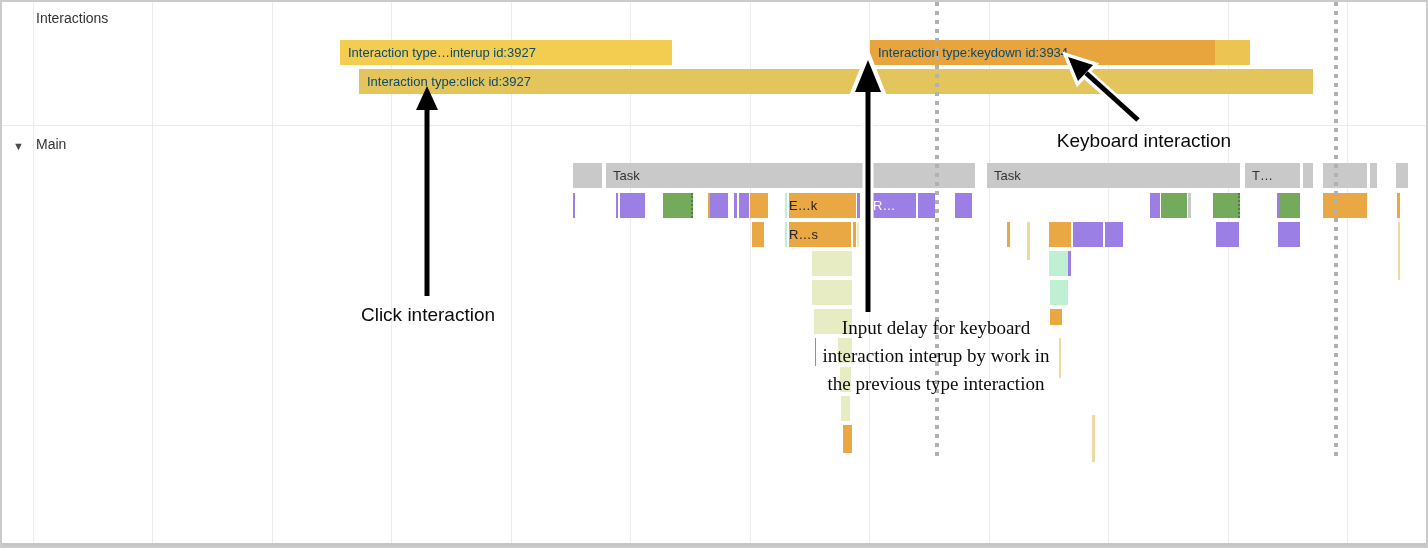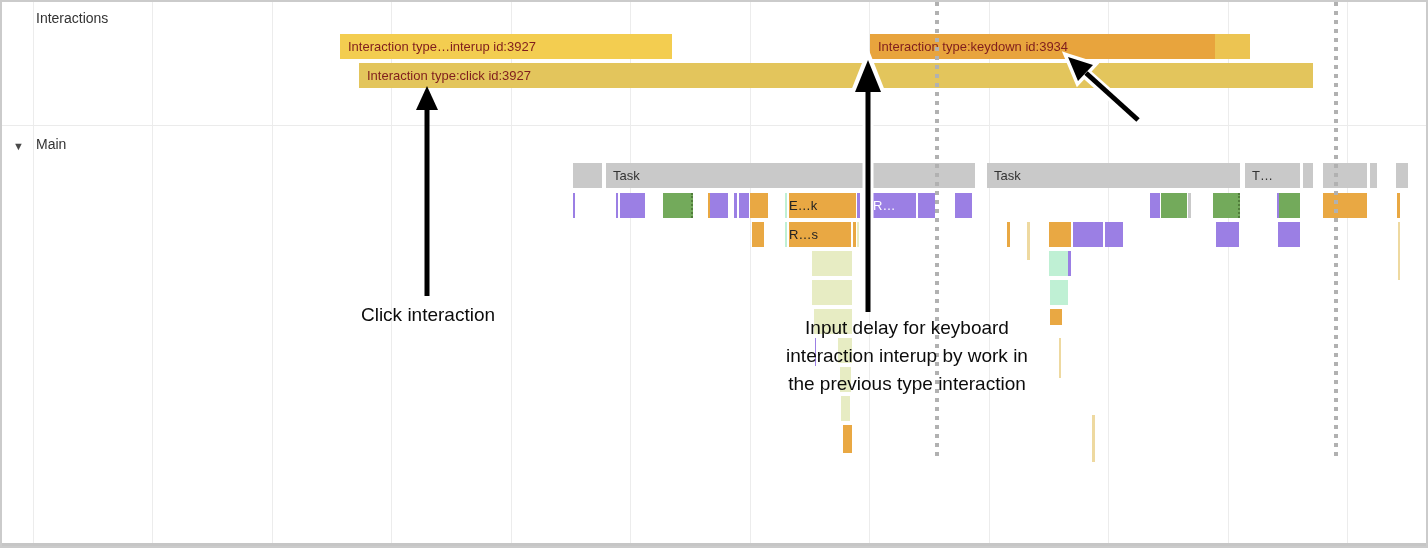--- a/index.html
+++ b/index.html
@@ -8,22 +8,22 @@
     font-family:"Liberation Sans",sans-serif;
     box-shadow:inset 0 0 0 2px #cbcbcb, inset 0 -5px 0 0 #c6c6c6;
   }
   #canvas{position:absolute;inset:0;}
   .vline{position:absolute;top:2px;bottom:5px;width:1px;background:#ececec;}
   .hsep{position:absolute;left:2px;right:2px;top:125px;height:1px;background:#ebebeb;}
   .dotline{position:absolute;top:2px;height:458px;width:4px;z-index:30;
     background:repeating-linear-gradient(to bottom,#b1b1b1 0 4px,transparent 4px 9px);}
   .track-label{position:absolute;font-size:14px;color:#333;z-index:5;}
   .tri{position:absolute;font-size:11px;color:#4a4a4a;z-index:5;}
-  .ibar{position:absolute;height:25px;line-height:25px;font-size:13px;color:#7f1d1d;
-    white-space:nowrap;overflow:hidden;padding-left:8px;box-sizing:border-box;z-index:10;}
+  .ibar{position:absolute;height:25px;line-height:25px;font-size:13px;color:#0c4a6e;
+    white-space:nowrap;overflow:hidden;padding-left:8px;box-sizing:border-box;z-index:10;margin-top:6px;}
   .seg{position:absolute;box-sizing:border-box;z-index:10;font-size:13px;
     white-space:nowrap;overflow:hidden;text-align:left;line-height:25px;}
   .seg.task{text-align:left;padding-left:7px;color:#333;}
   .seg.dr{border-right:2px dotted rgba(40,70,20,.45);}
   .notch{position:absolute;left:5px;bottom:-5px;width:0;height:0;
     border-left:5px solid transparent;border-right:5px solid transparent;
     border-top:6px solid #e9a843;}
   .ann-text{position:absolute;color:#0c0c0c;font-size:19px;line-height:28px;
     text-align:center;z-index:40;}
   #arrows{position:absolute;inset:0;z-index:35;pointer-events:none;}
@@ -136,19 +136,20 @@
     <g>
       <line x1="1138" y1="120" x2="1083" y2="71" stroke="#fff" stroke-width="11"></line>
       <polygon points="1068,57 1093,65 1078,81" fill="#fff" stroke="#fff" stroke-width="7"></polygon>
       <line x1="1138" y1="120" x2="1086" y2="73" stroke="#000" stroke-width="5"></line>
       <polygon points="1068,57 1093,65 1078,81" fill="#000"></polygon>
     </g>
   </svg>
 
   <div class="ann-text" style="left:339px;top:301px;width:178px;">Click interaction</div>
 
+  <div class="ann-text" style="left:994px;top:127px;width:300px;">Keyboard interaction</div>
 
-  <div class="ann-text" style="left:707px;top:314px;width:400px;">
+  <div class="ann-text" style="left:736px;top:314px;width:400px;font-family:Liberation Serif, serif;">
     <div>Input delay for keyboard</div>
     <div>interaction interup by work in</div>
     <div>the previous type interaction</div>
   </div>
 </div>
 
 </body></html>

